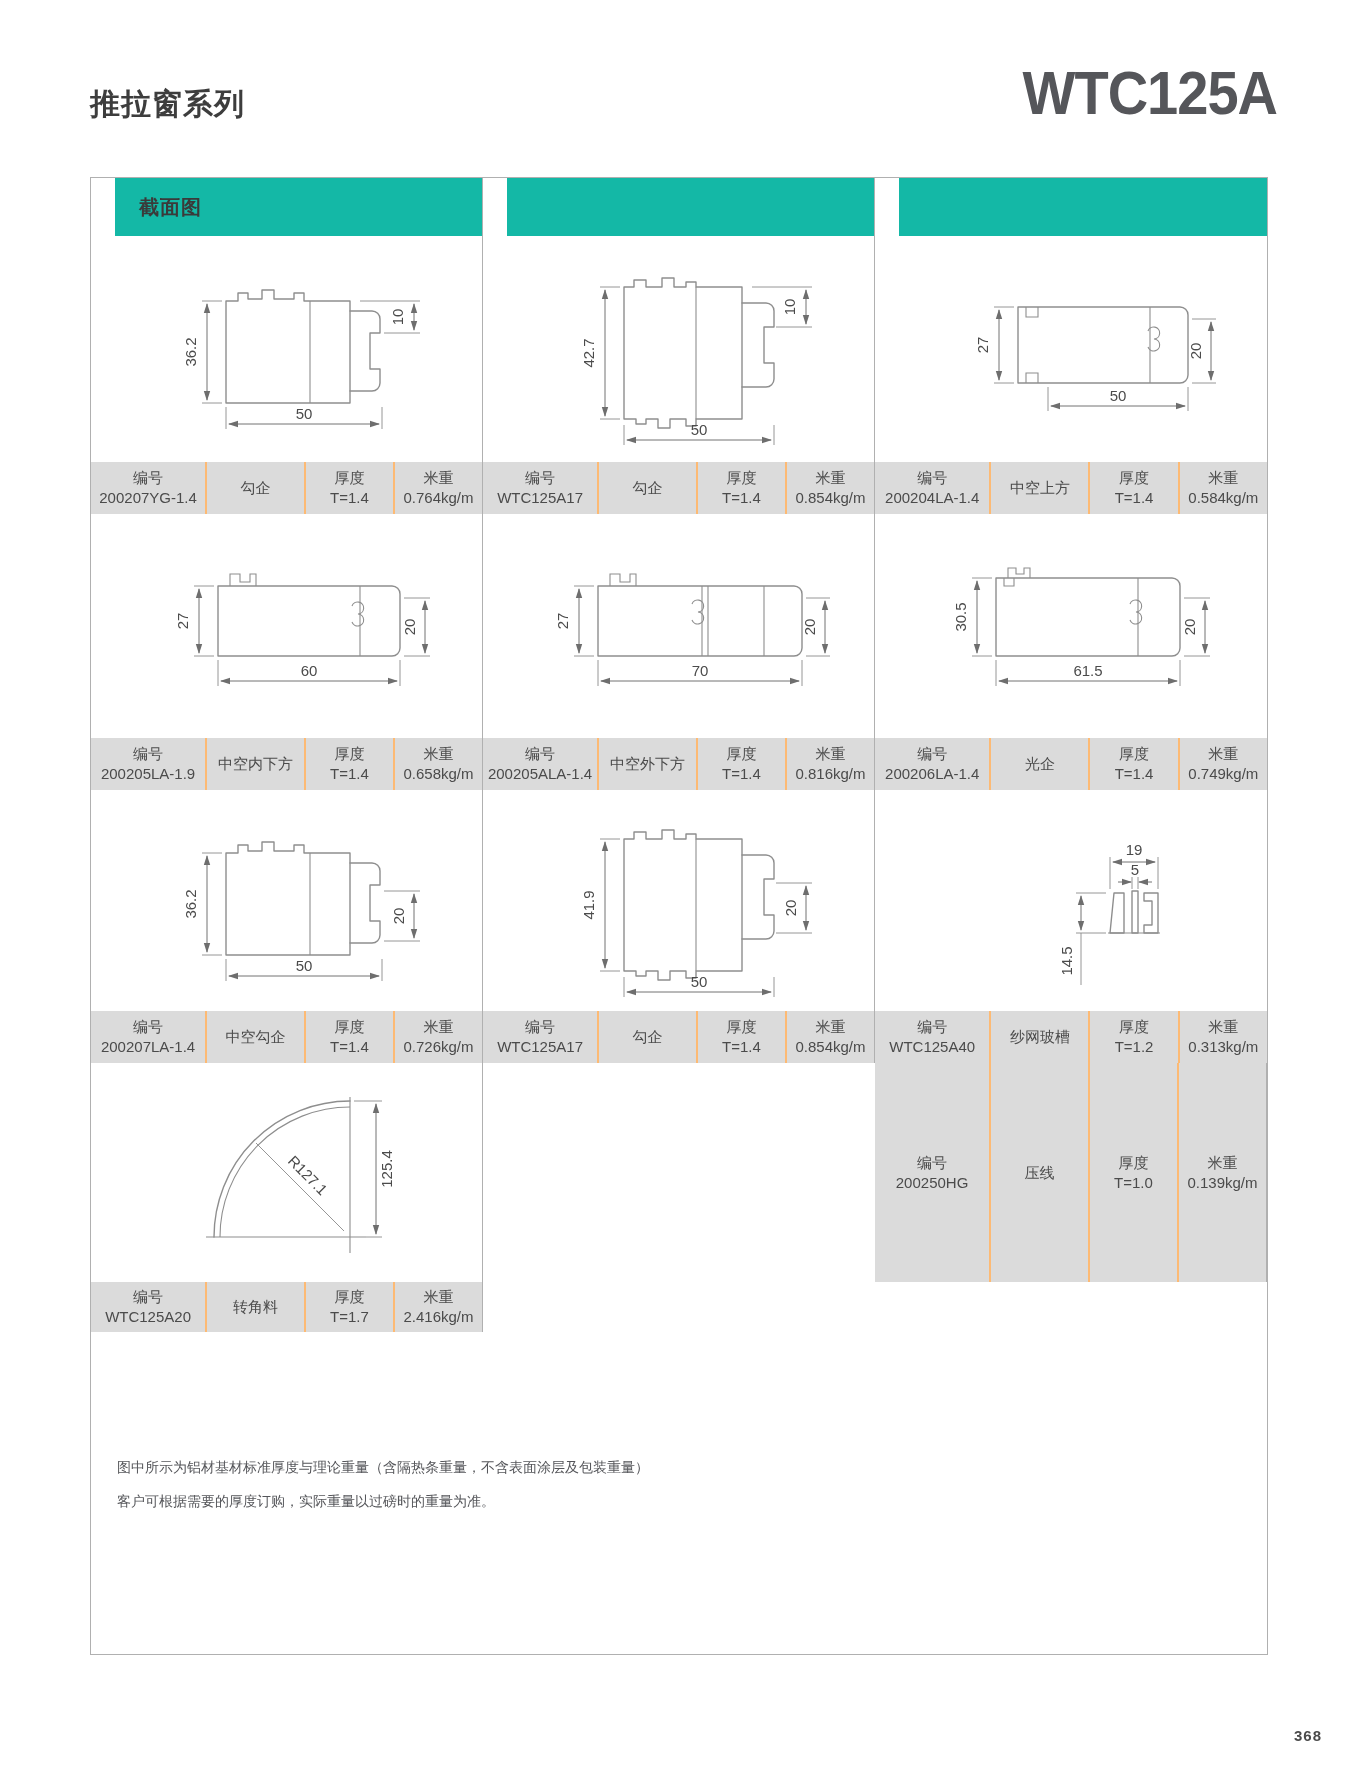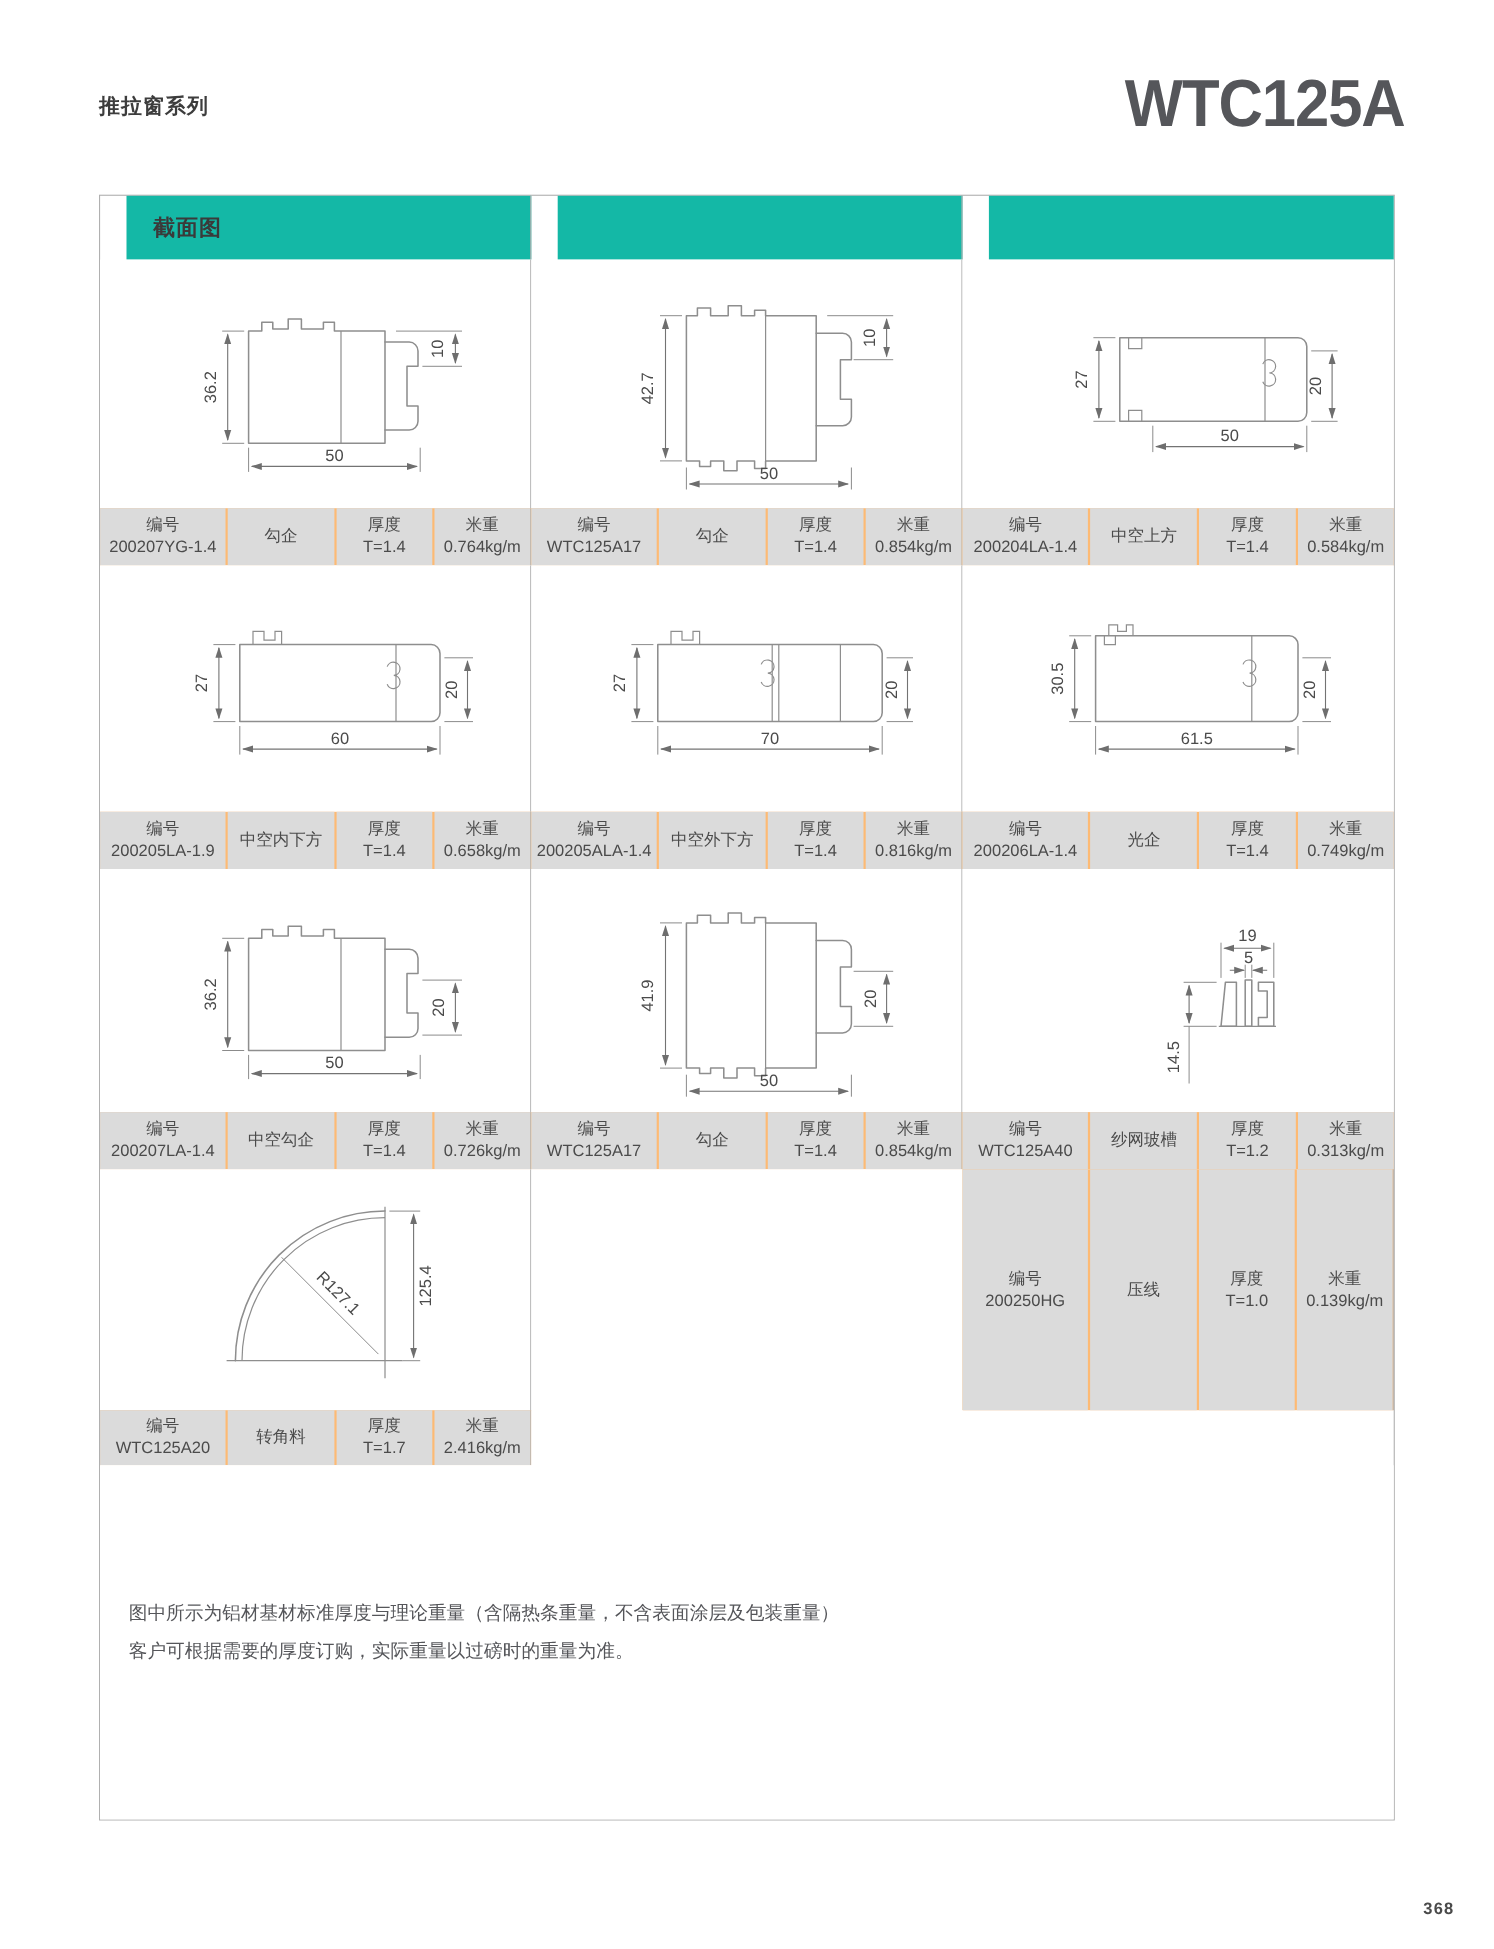--- a/index.html
+++ b/index.html
@@ -3,21 +3,21 @@
 <meta charset="utf-8">
 <style>
   * { margin:0; padding:0; box-sizing:border-box; }
   html,body { background:#ffffff; }
   .sheet {
     position:relative; width:1358px; height:1772px; background:#ffffff;
     font-family:"Liberation Sans", sans-serif; color:#4b4b4b; overflow:hidden;
   }
   .series-title {
     position:absolute; left:90px; top:84px;
-    font-size:19px; font-weight:700; color:#3d3d3d; letter-spacing:1px;
+    font-size:30px; font-weight:700; color:#3d3d3d; letter-spacing:1px;
   }
   .model-title {
     position:absolute; right:81px; top:58px;
     font-size:56px; font-weight:800; color:#55565a; letter-spacing:-1px;
     transform:scaleY(1.08); transform-origin:top right;
   }
   .tbl {
     position:absolute; left:90px; top:177px; width:1178px; height:1478px;
     border:1px solid #b0b0b0;
     display:grid;
@@ -32,21 +32,21 @@
   .info {
     display:grid; grid-template-columns:1.18fr 1fr 0.9fr 0.9fr; gap:2px;
     background:#fdba74;
   }
   .ic {
     background:#dbdbdb; display:flex; flex-direction:column;
     align-items:center; justify-content:center;
   }
   .ic span { display:block; text-align:center; font-size:15px; line-height:20px; color:#4b4b4b; }
   .note-cell { grid-column:1 / -1; background:#ffffff; padding:118px 0 0 26px; }
-  .note-cell p { font-size:17px; line-height:34px; color:#55565a; }
+  .note-cell p { font-size:14px; line-height:34px; color:#55565a; }
   .page-num {
     position:absolute; right:36px; bottom:28px;
     font-size:15px; font-weight:700; color:#4a4a4a; letter-spacing:1px;margin-left:20px;
   }
   
   .pf  { fill:none; stroke:#8e8e8e; stroke-width:1.4; stroke-linejoin:round; stroke-linecap:round; }
   .pf2 { fill:none; stroke:#8e8e8e; stroke-width:1.1; }
   .dsh { fill:none; stroke:#9b9b9b; stroke-width:1.1; stroke-dasharray:4 3; }
   .xl  { stroke:#8a8a8a; stroke-width:0.9; fill:none; }
   .dl  { stroke:#737373; stroke-width:1; fill:none; }

